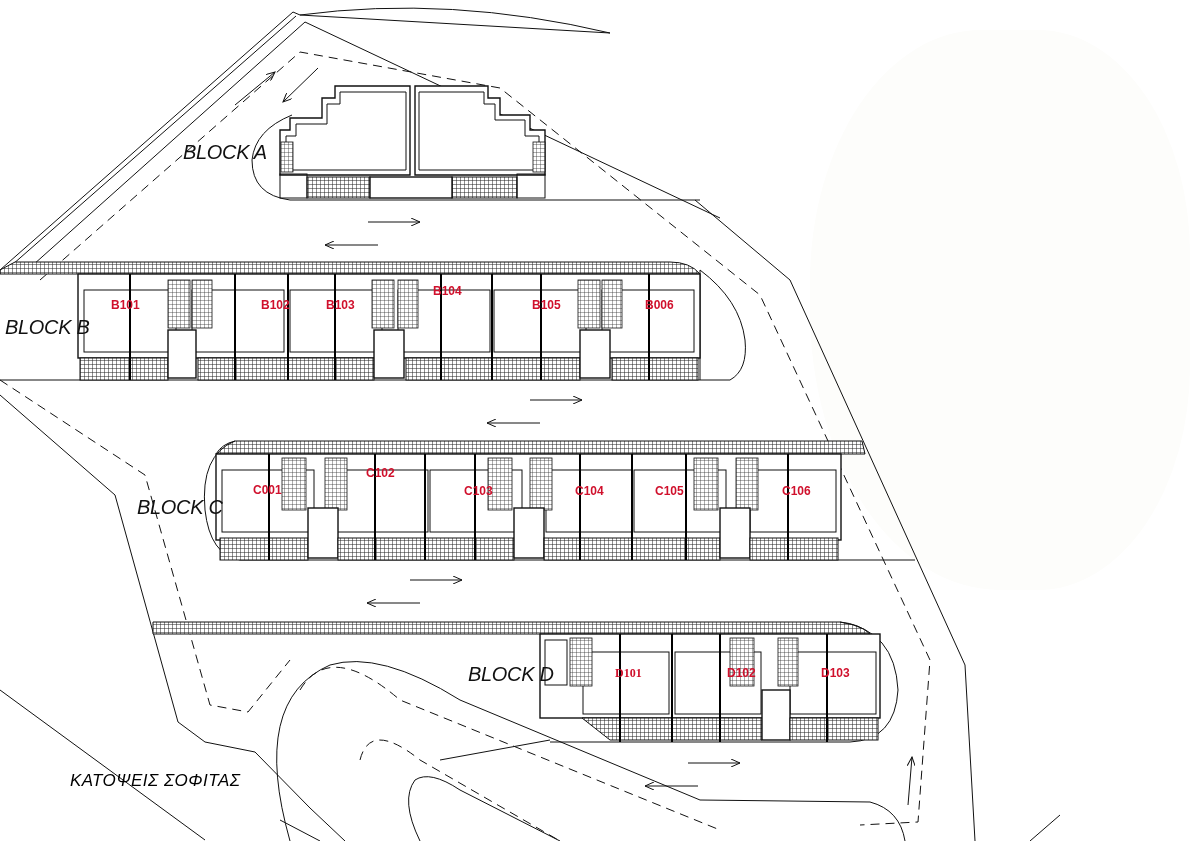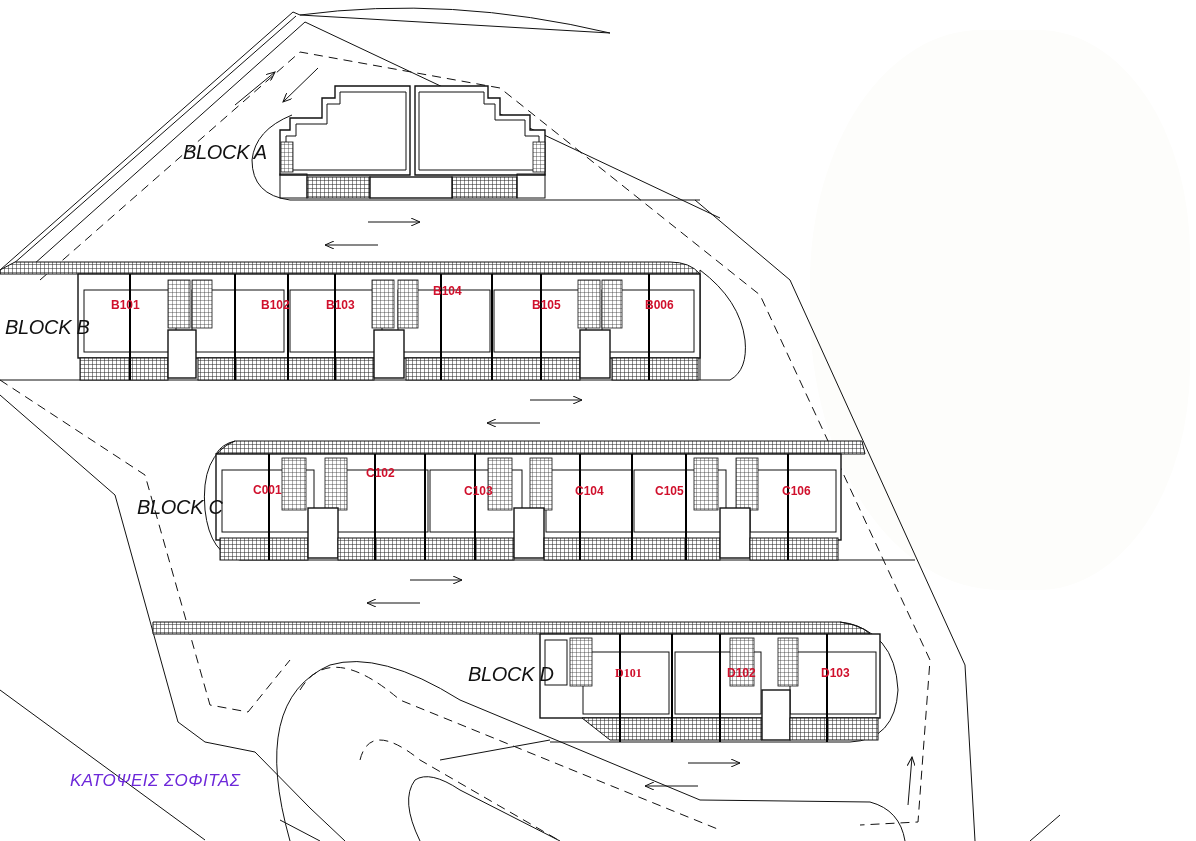--- a/index.html
+++ b/index.html
@@ -7,21 +7,21 @@
   #plan { position: absolute; left: 0; top: 0; width: 1196px; height: 841px; }
   .ln { fill: none; stroke: #111; stroke-width: 1; }
   .dash { fill: none; stroke: #111; stroke-width: 1; stroke-dasharray: 9 6; }
   .wall { fill: #fff; stroke: #111; stroke-width: 1.4; }
   .wallin { fill: none; stroke: #111; stroke-width: 1; }
   .hatch { fill: url(#grid); stroke: #111; stroke-width: 1; }
   .stair { fill: url(#stairs); stroke: #111; stroke-width: 0.8; }
   .party { stroke: #000; stroke-width: 2; }
   .blocklabel { position: absolute; font-style: italic; font-size: 20px; color: #111; letter-spacing: -0.3px; white-space: nowrap; }
   .unit { position: absolute; font-weight: bold; font-size: 12px; color: #d0102c; white-space: nowrap; }
-  .title { position: absolute; left: 70px; top: 771px; font-style: italic; font-size: 17px; color: #6d28d9; letter-spacing: 0.5px; }
+  .title { position: absolute; left: 70px; top: 771px; font-style: italic; font-size: 17px; color: #000000; letter-spacing: 0.5px; }
   .haze { position: absolute; left: 810px; top: 30px; width: 380px; height: 560px; border-radius: 45% 40% 40% 50%; background: #fdfdfb; }
 </style>
 </head>
 <body>
 
 <div class="haze"></div>
 
 <svg id="plan" viewBox="0 0 1196 841" xmlns="http://www.w3.org/2000/svg">
   <defs>
     <pattern id="grid" width="4" height="4" patternUnits="userSpaceOnUse">

